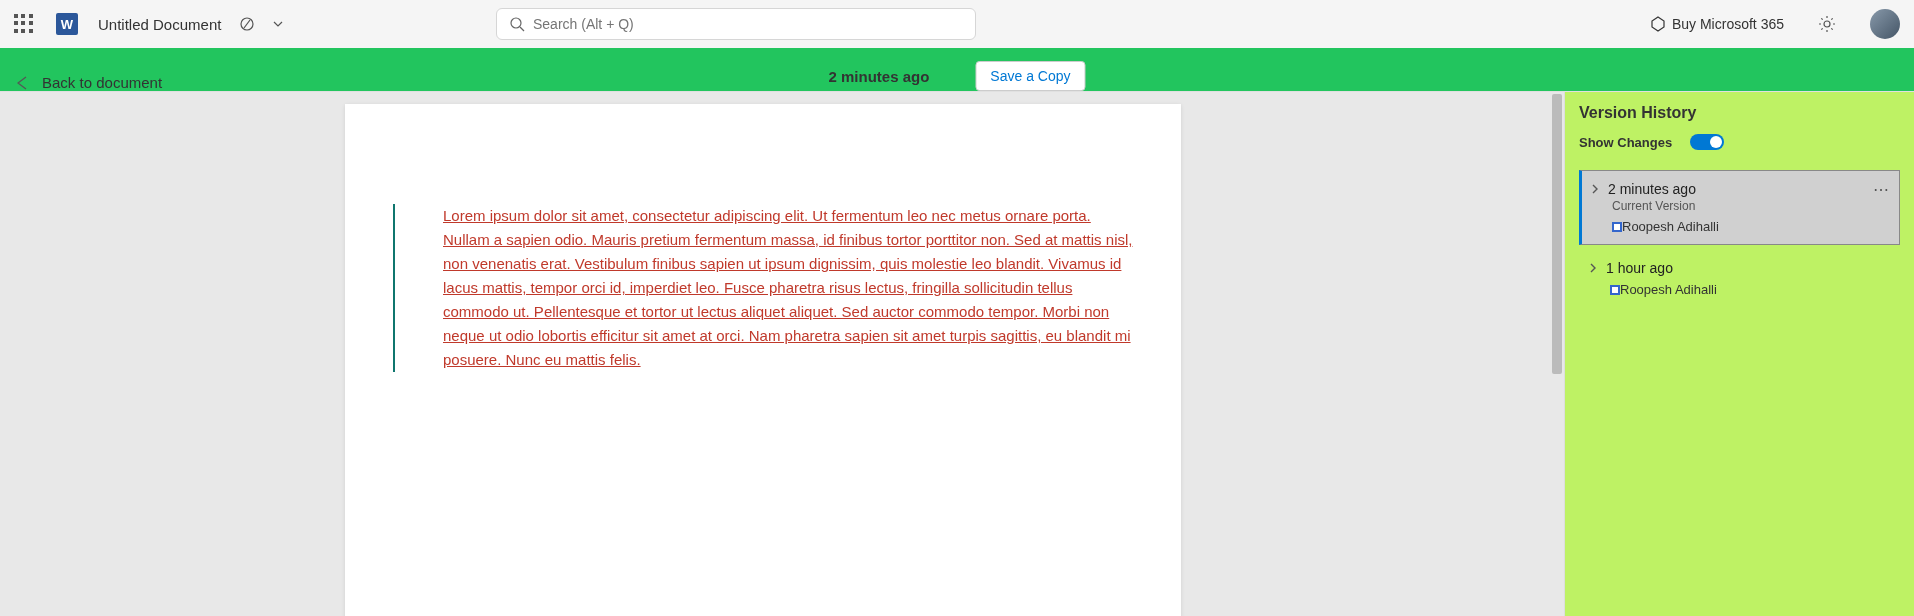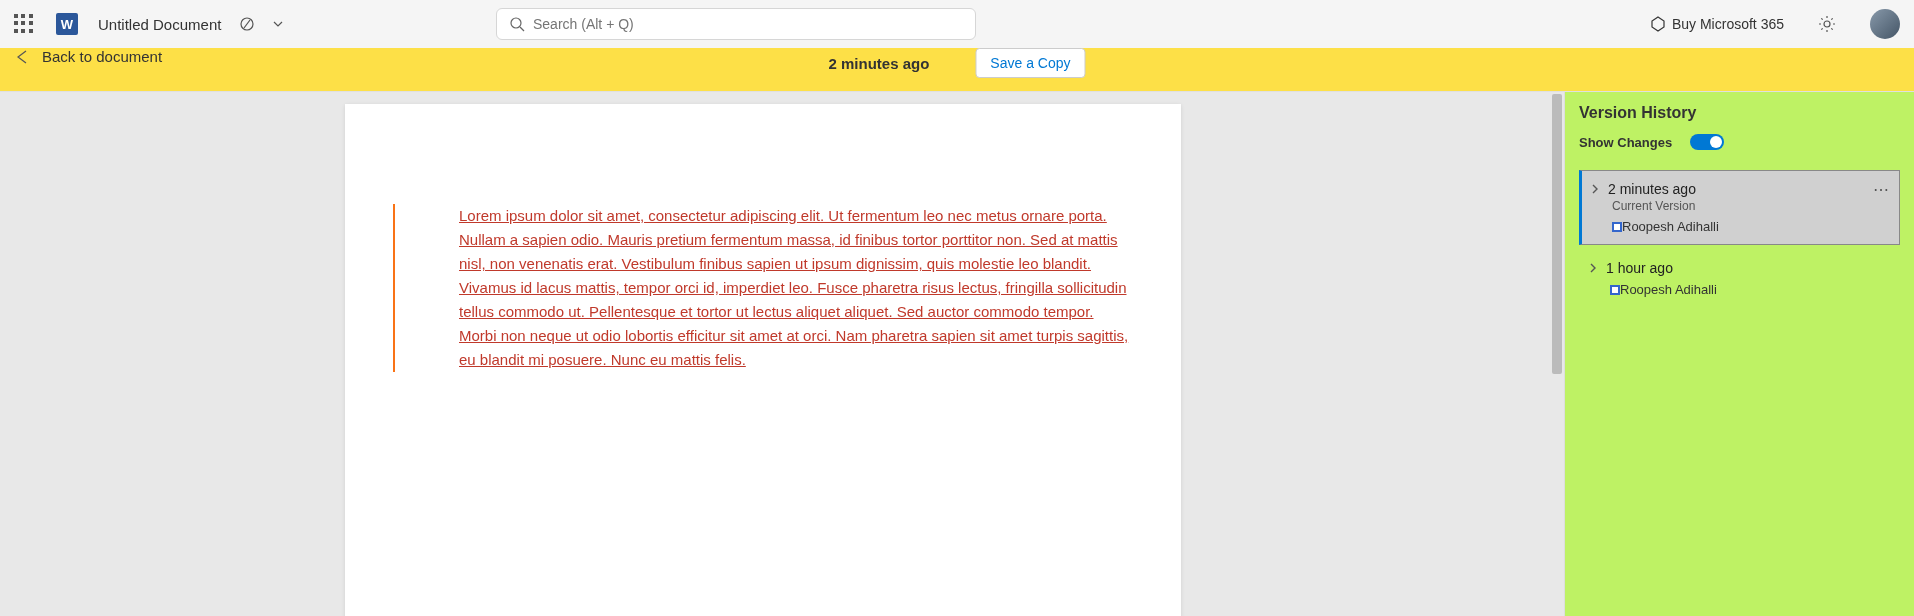--- a/index.html
+++ b/index.html
@@ -106,24 +106,24 @@
     }
     .avatar {
       width: 30px;
       height: 30px;
       border-radius: 50%;
       background: linear-gradient(135deg, #8899aa, #445566);
       cursor: pointer;
     }
     .secondary-bar {
       height: 44px;
-      background: #fde047;
+      background: #22c55e;
       border-bottom: 1px solid #e0e0e0;
       display: flex;
-      align-items: flex-start;
+      align-items: flex-end;
       padding: 0 14px;
       position: relative;
     }
     .back-link {
       display: flex;
       align-items: center;
       gap: 12px;
       color: #333;
       font-size: 15px;
       cursor: pointer;
@@ -166,22 +166,22 @@
     }
     .page {
       width: 836px;
       min-height: 600px;
       background: white;
       box-shadow: 0 1px 4px rgba(0,0,0,0.1);
       padding: 100px 48px 48px 48px;
       margin-left: -38px;
     }
     .change-block {
-      border-left: 2px solid #f97316;
-      padding-left: 64px;
+      border-left: 2px solid #0f766e;
+      padding-left: 48px;
     }
     .doc-text {
       color: #c0392b;
       text-decoration: underline;
       font-size: 15px;
       line-height: 1.6;
       font-family: Arial, sans-serif;
     }
     .version-panel {
       width: 350px;

